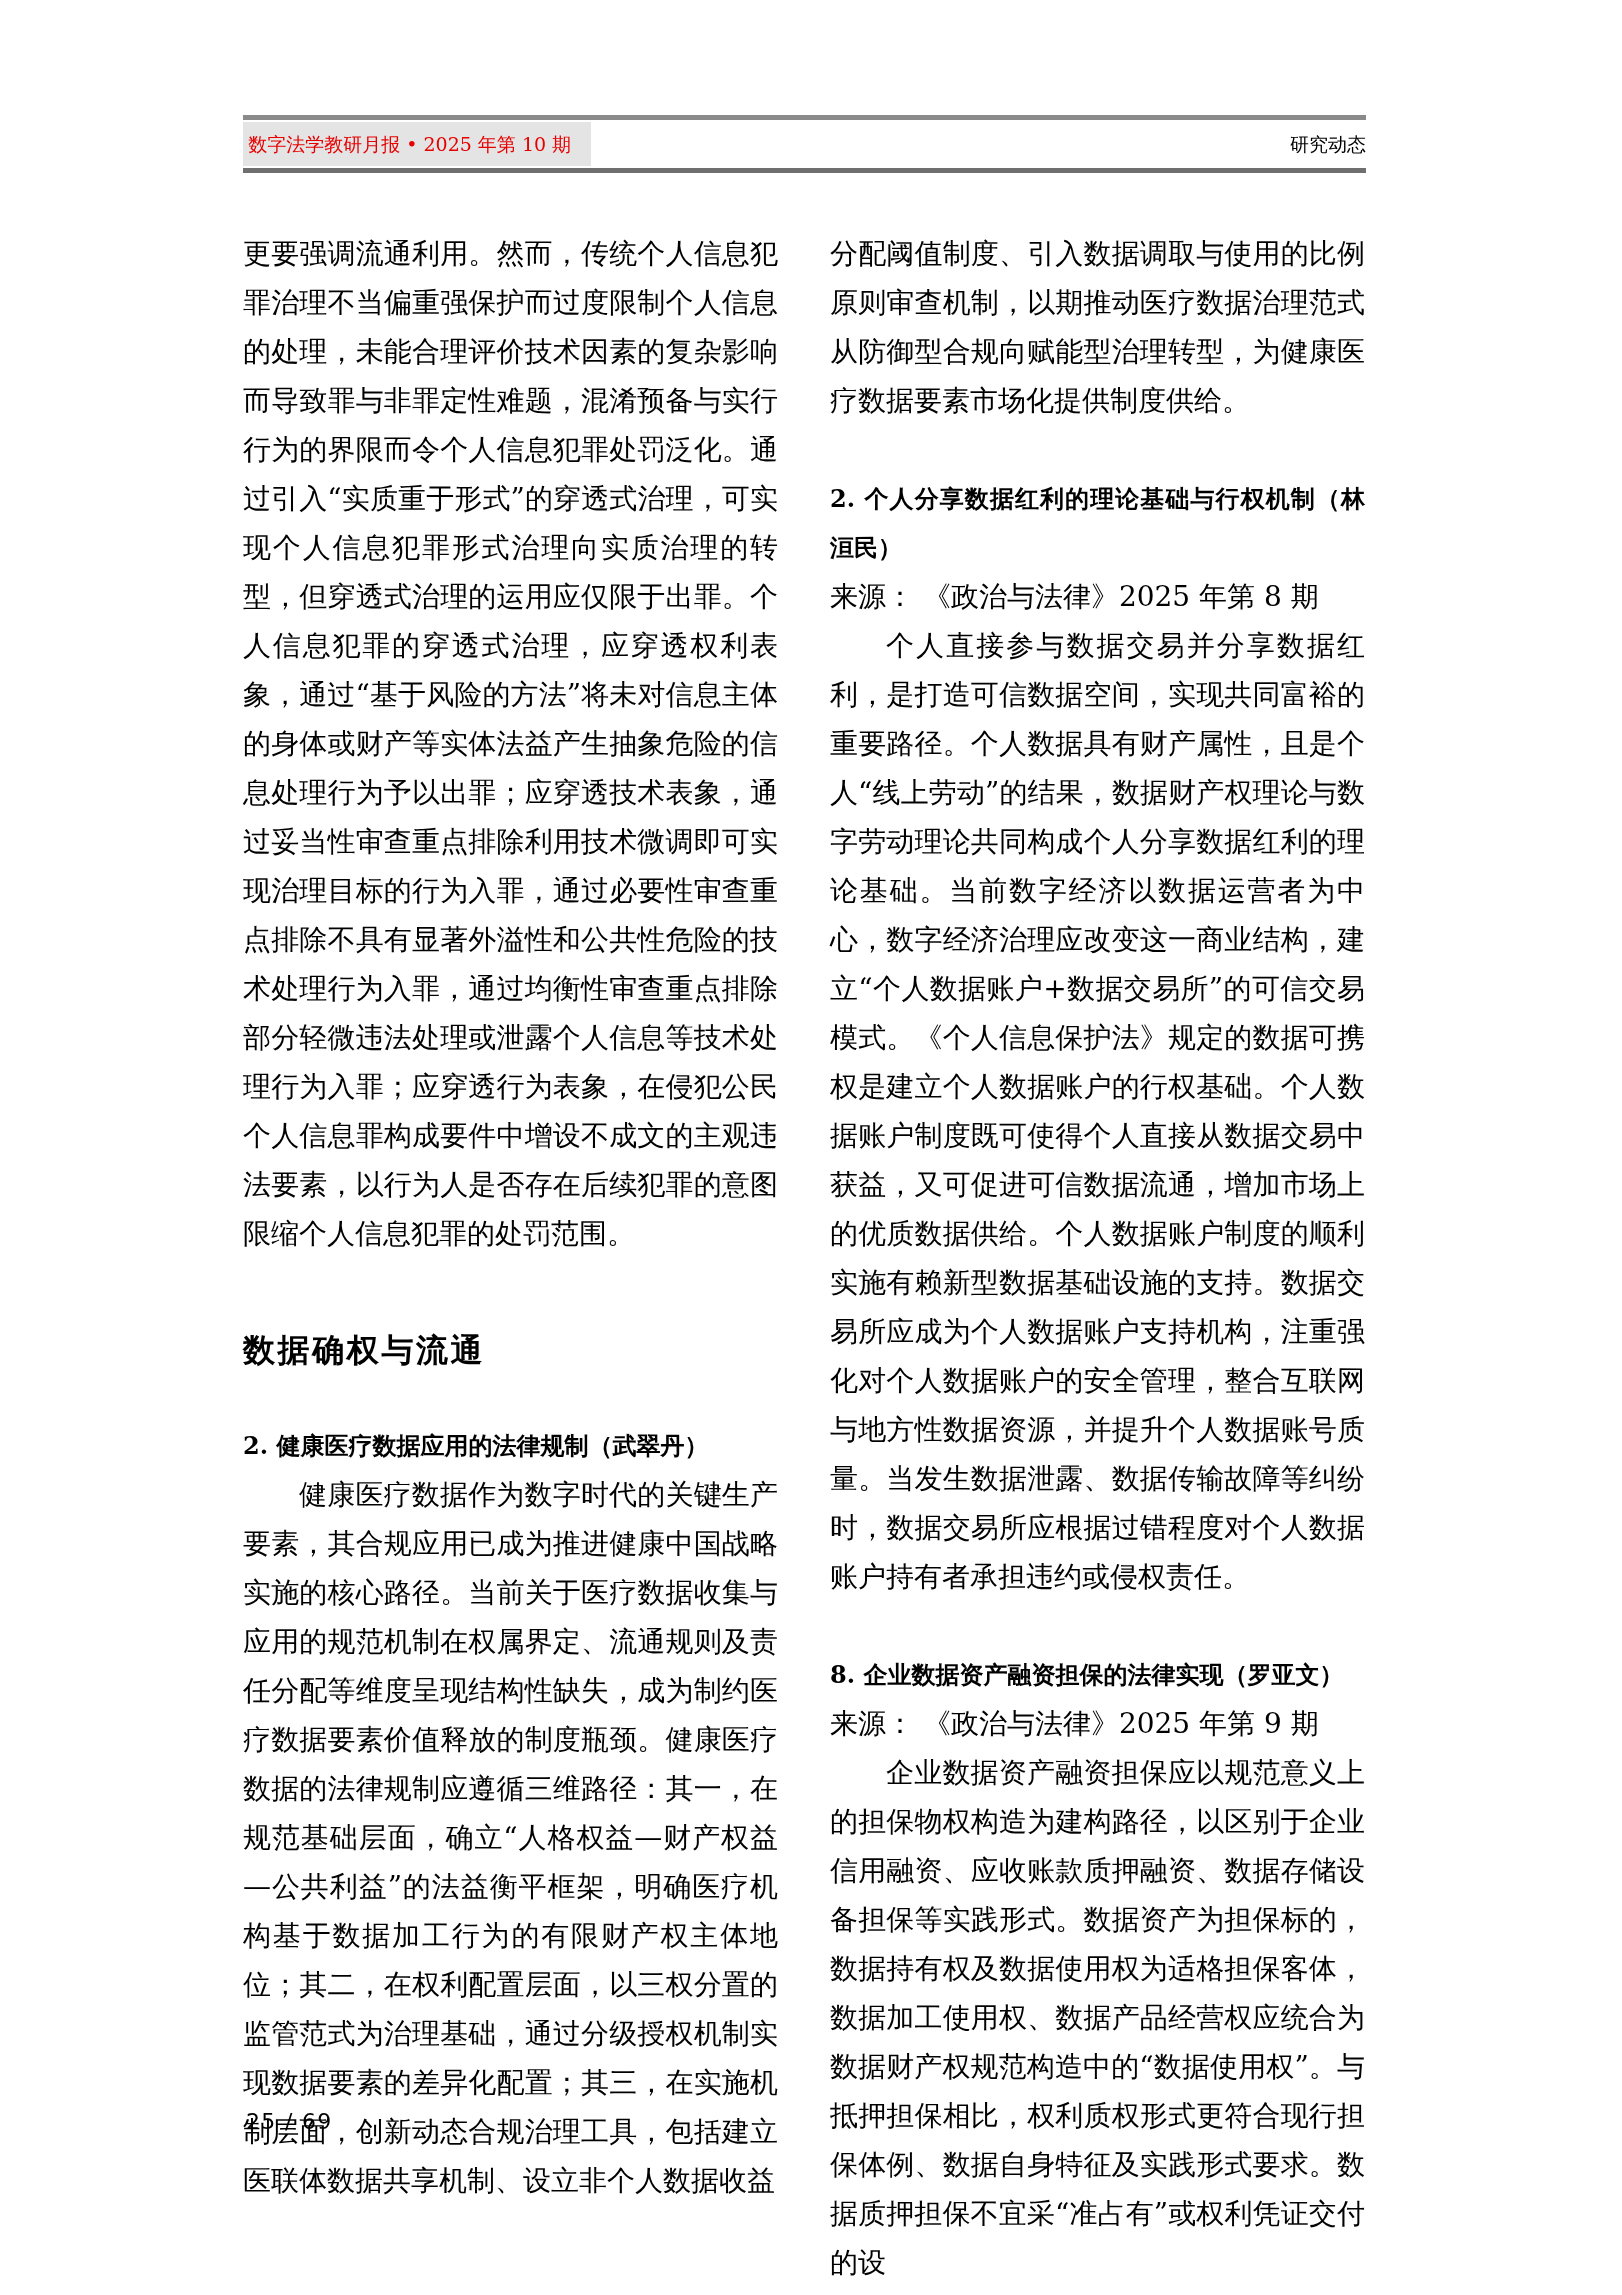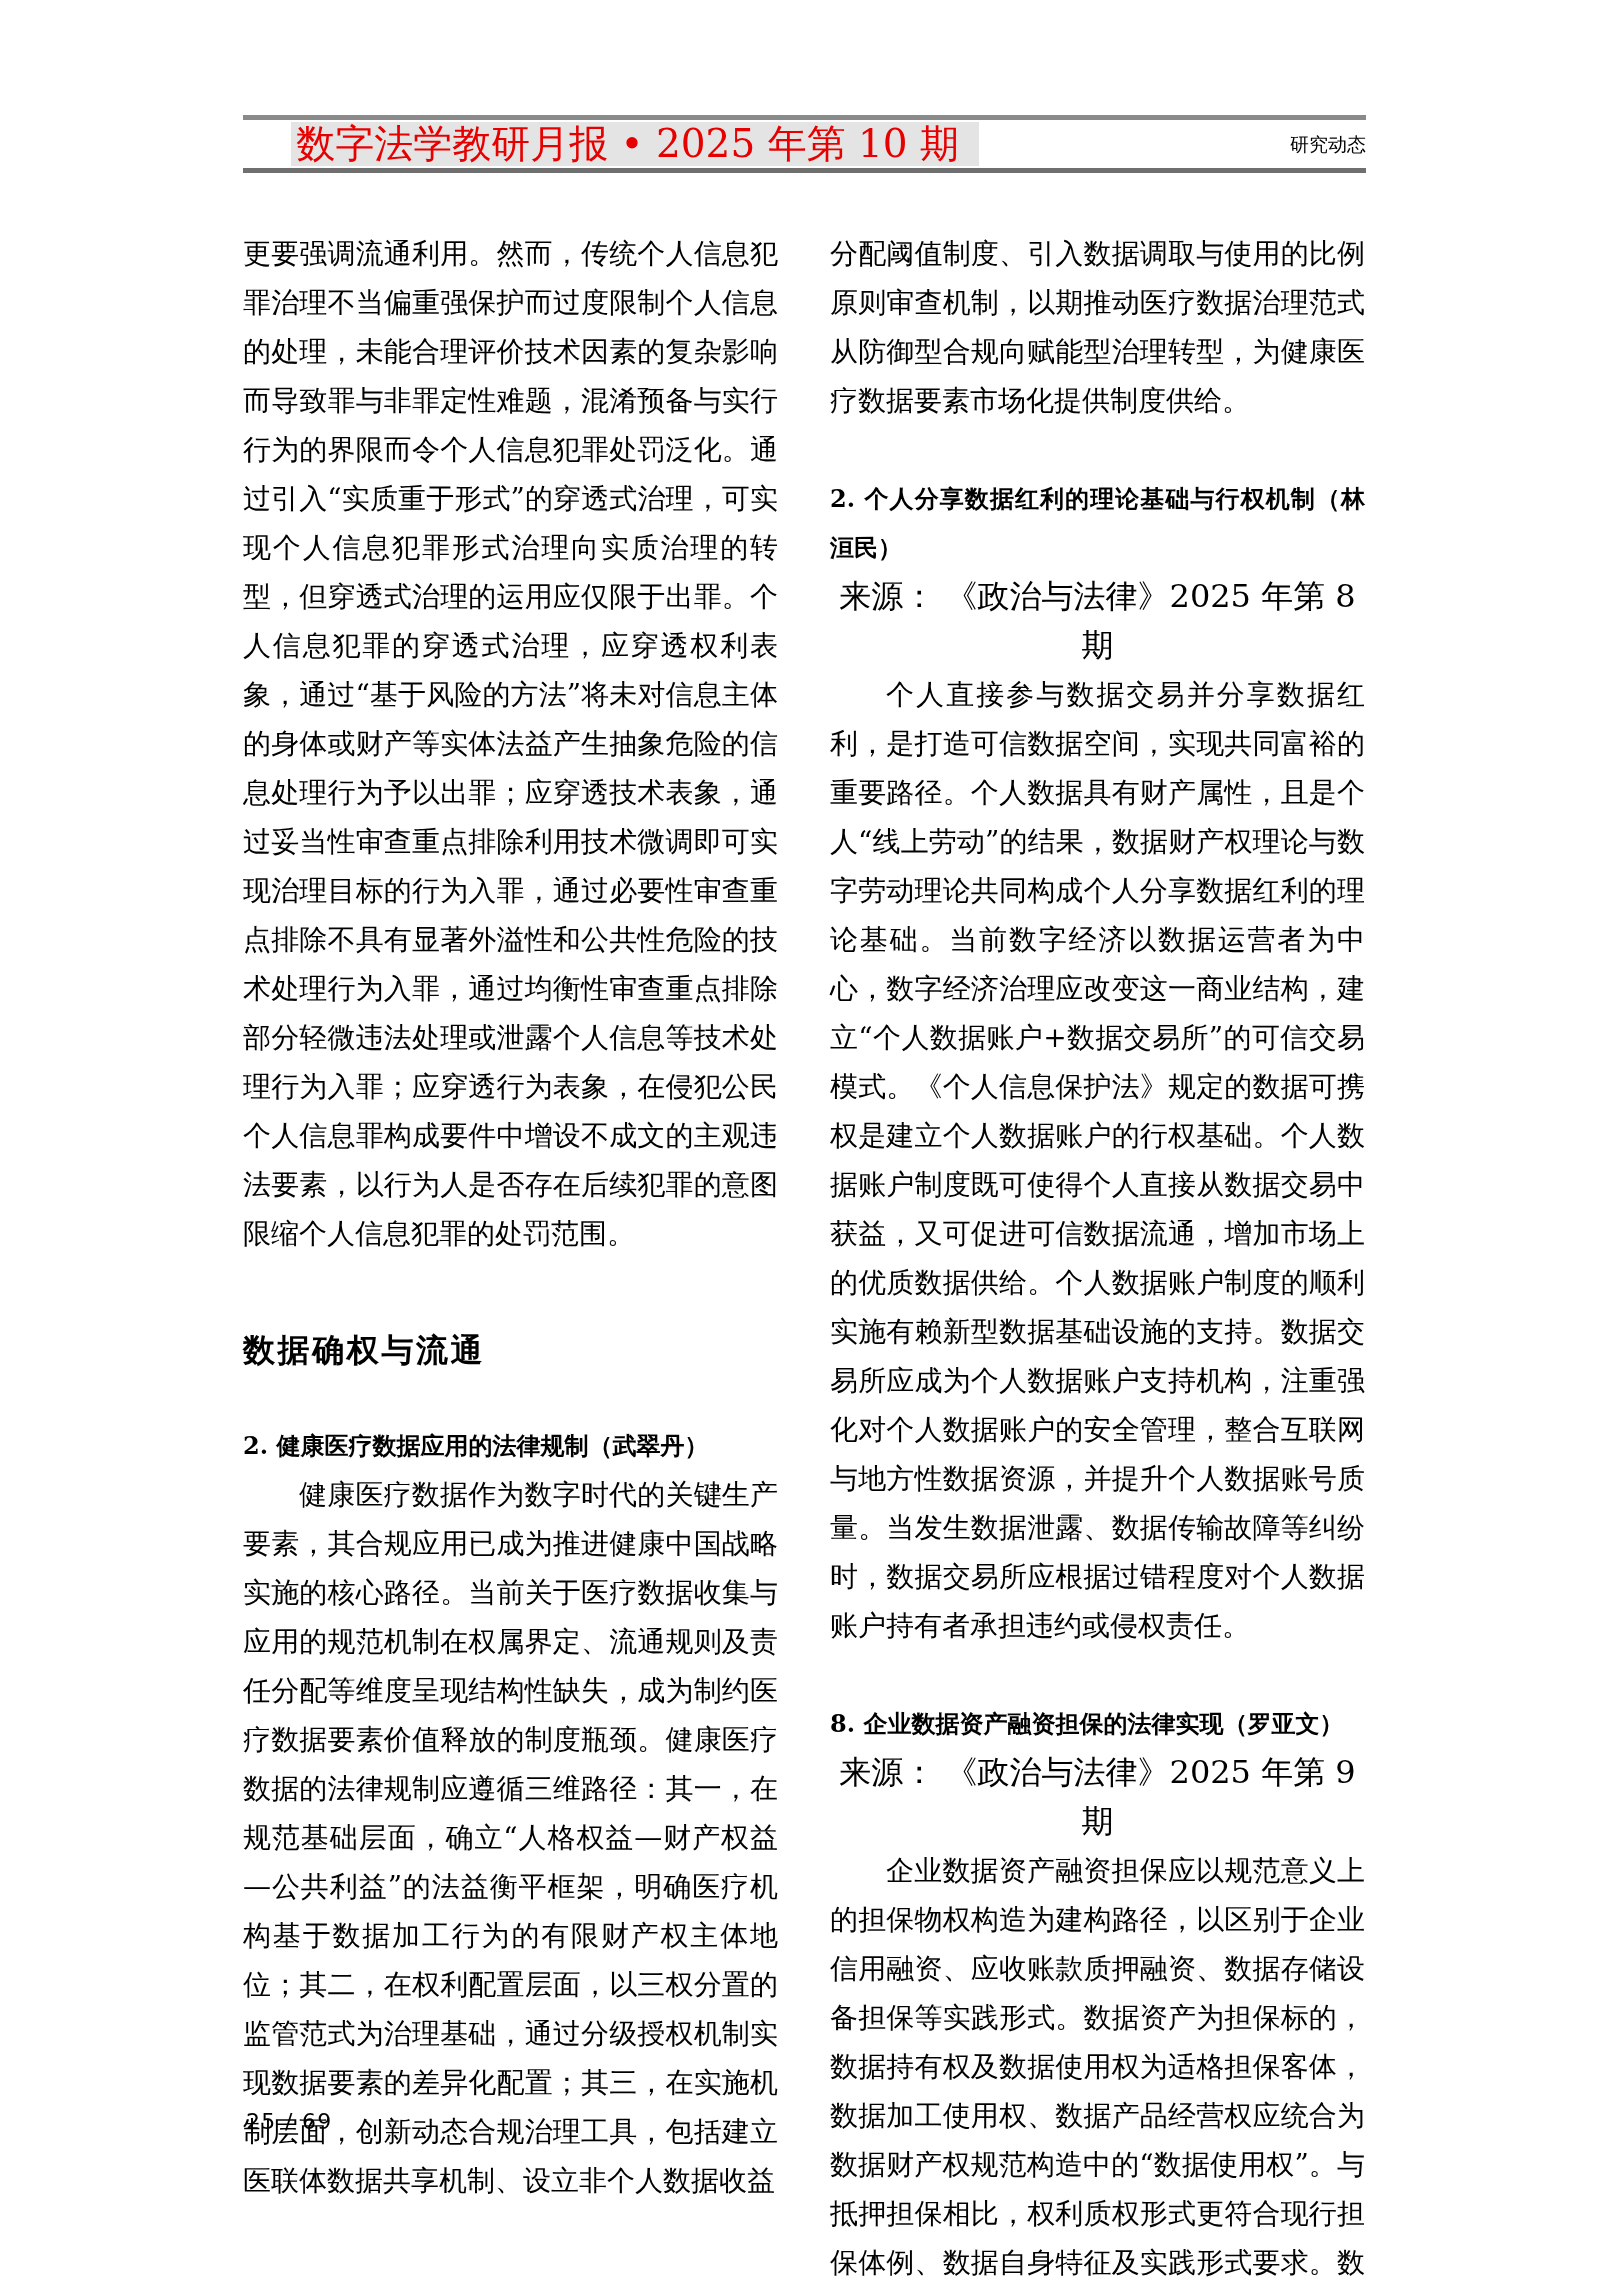--- a/index.html
+++ b/index.html
@@ -40,25 +40,24 @@
     top: 120px;
     width: 1123px;
     height: 48px;
     display: flex;
     justify-content: space-between;
     align-items: center;
   }
   .masthead {
     background: var(--masthead-bg, #e4e4e4);
     color: var(--masthead-color, #e60000);
-    font-size: 39px;
+    font-size: 19px;
     line-height: 42px;
     padding: 1.3px 19.6px 1.3px 5.2px;
     white-space: nowrap;
-    margin-left: 48px;
   }
   .section-label {
     font-size: 19px;
     line-height: 42px;
     white-space: nowrap;
     text-align: center;
   }
 
   
   .columns {
@@ -79,23 +78,23 @@
     line-height: 49px;
     text-align: justify;
     text-justify: inter-ideograph;
     word-break: break-all;
   }
   .indent {
     text-indent: 2em;
   }
   .source-line {
     margin: 0;
-    font-size: 32px;
+    font-size: 28px;
     line-height: 49px;
-    text-align: center;
+    text-align: left;
   }
   .article-title {
     margin: 49px 0 0 0;
     font-size: 24px;
     line-height: 49px;
     font-weight: 700;
     text-align: justify;
     text-justify: inter-ideograph;
     word-break: break-all;
   }

